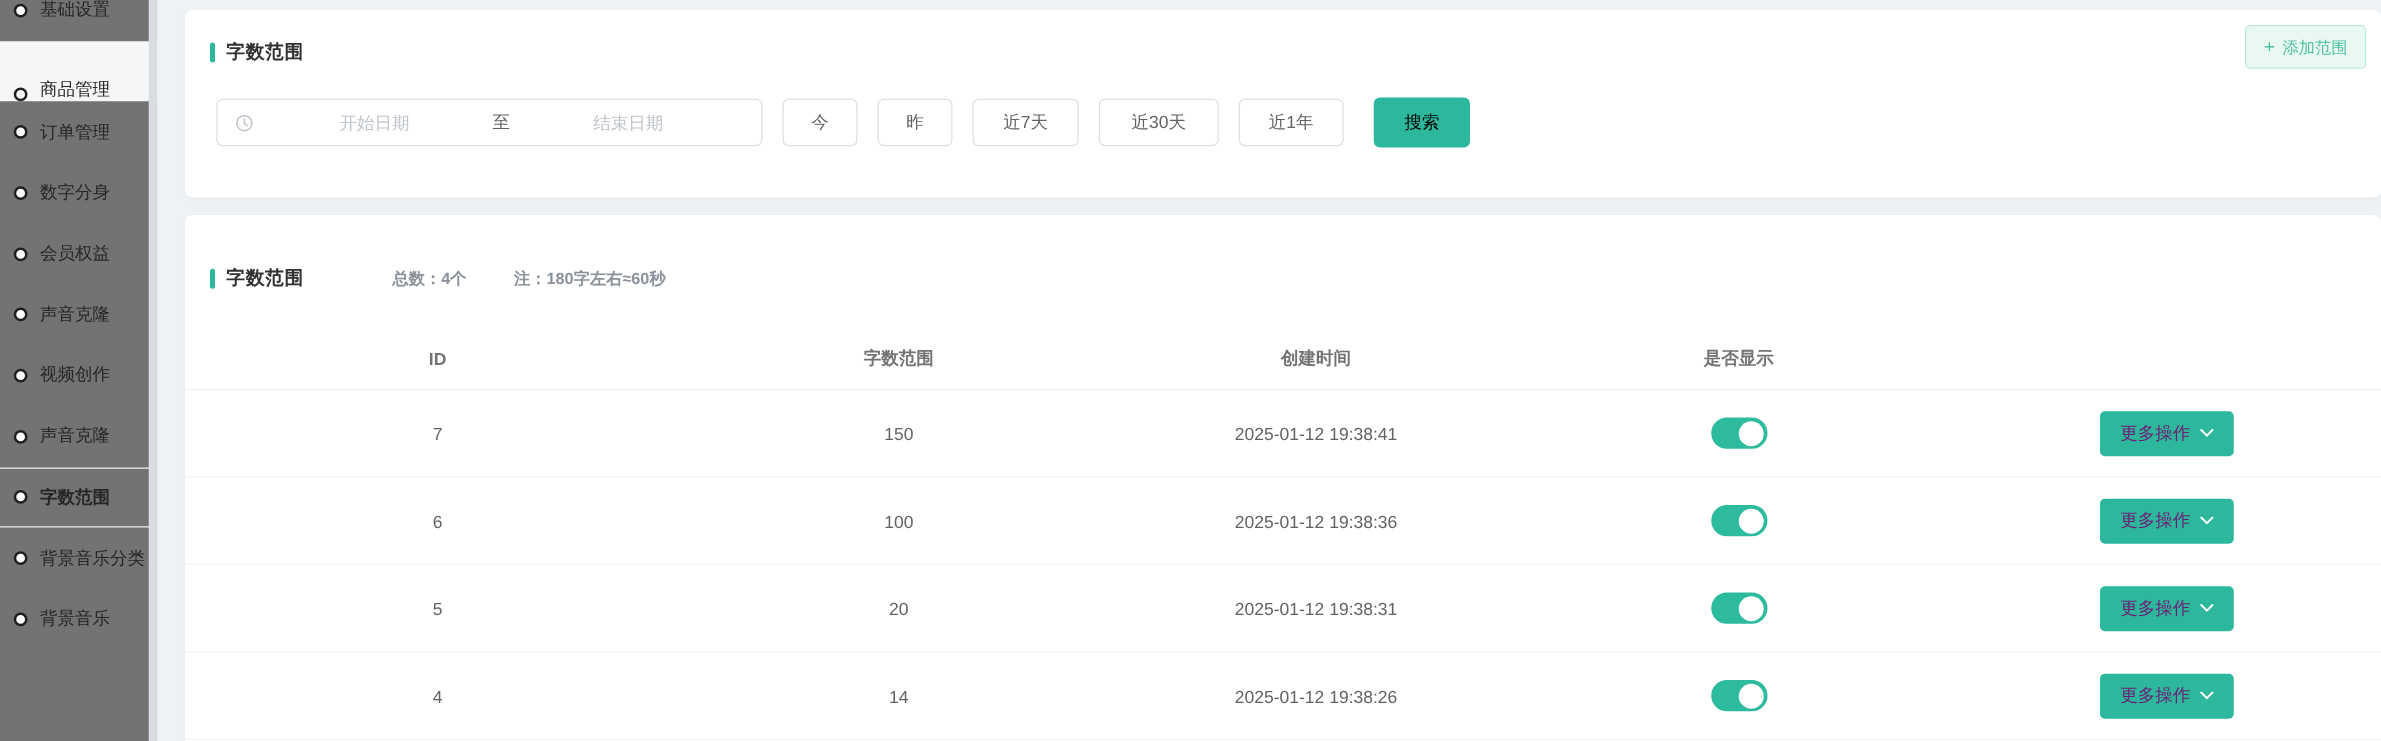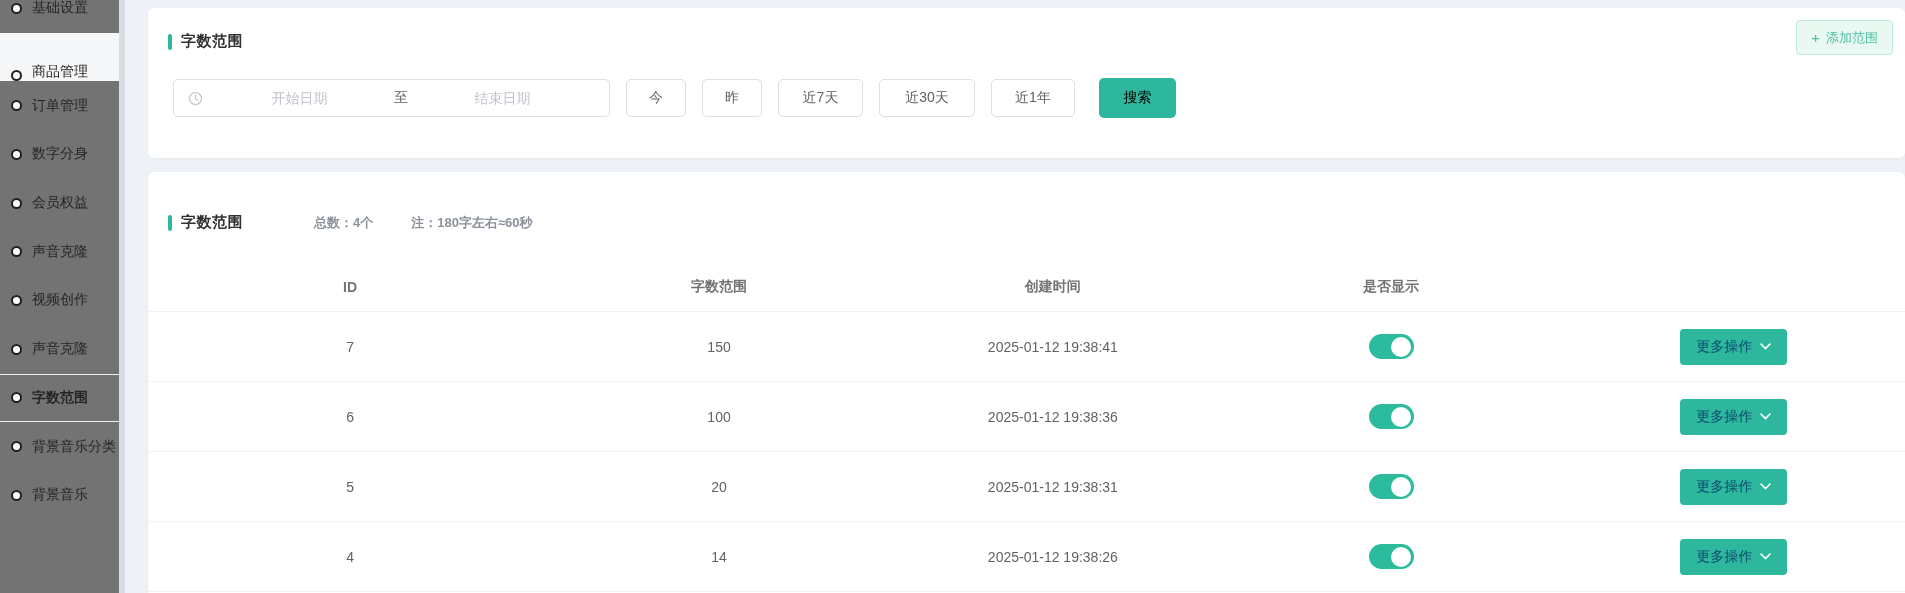--- a/index.html
+++ b/index.html
@@ -100,21 +100,21 @@
     position:relative; margin:0 auto; cursor:pointer;
   }
   .toggle.on { background:#2cbb9c; }
   .toggle .knob {
     position:absolute; top:2.5px; right:3px; width:20px; height:20px;
     border-radius:50%; background:#fff;
   }
 
   .more-btn {
     height:36px; padding:0 16px;
-    background:#2db79c; color:#0c4a6e; border:none; border-radius:4px;
+    background:#2db79c; color:#701a75; border:none; border-radius:4px;
     font-size:14px; display:inline-flex; align-items:center; gap:8px;
     cursor:pointer; font-family:inherit;
   }
 </style>
 </head>
 <body>
 
 <div class="app">
 
   <aside class="sidebar">

